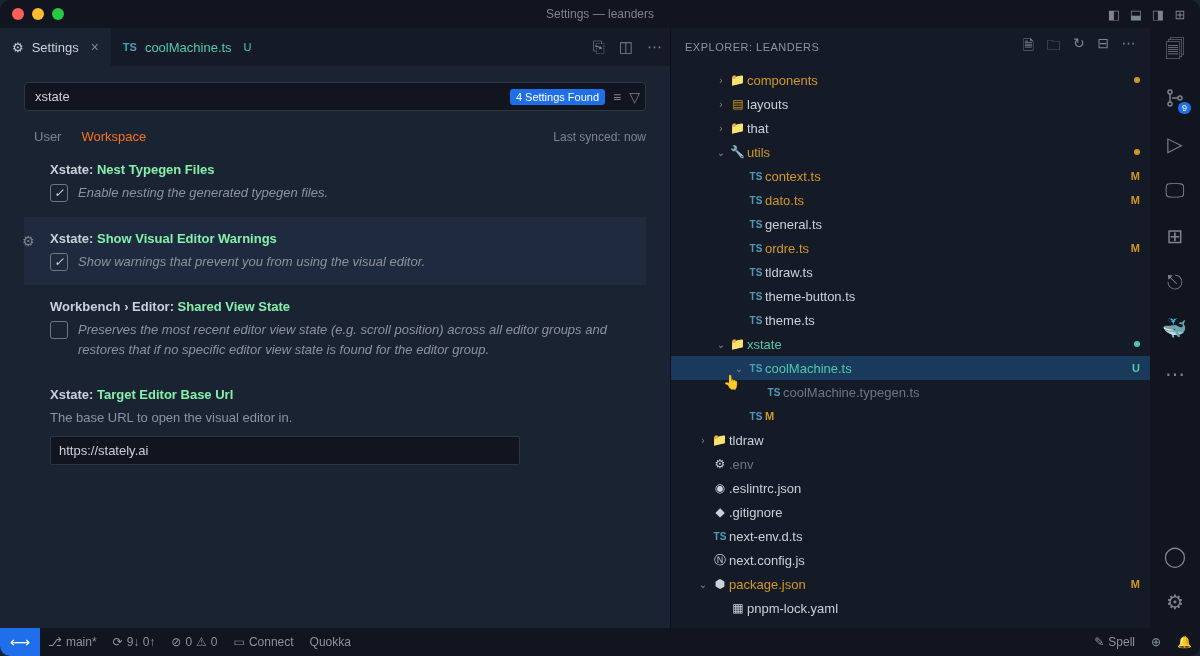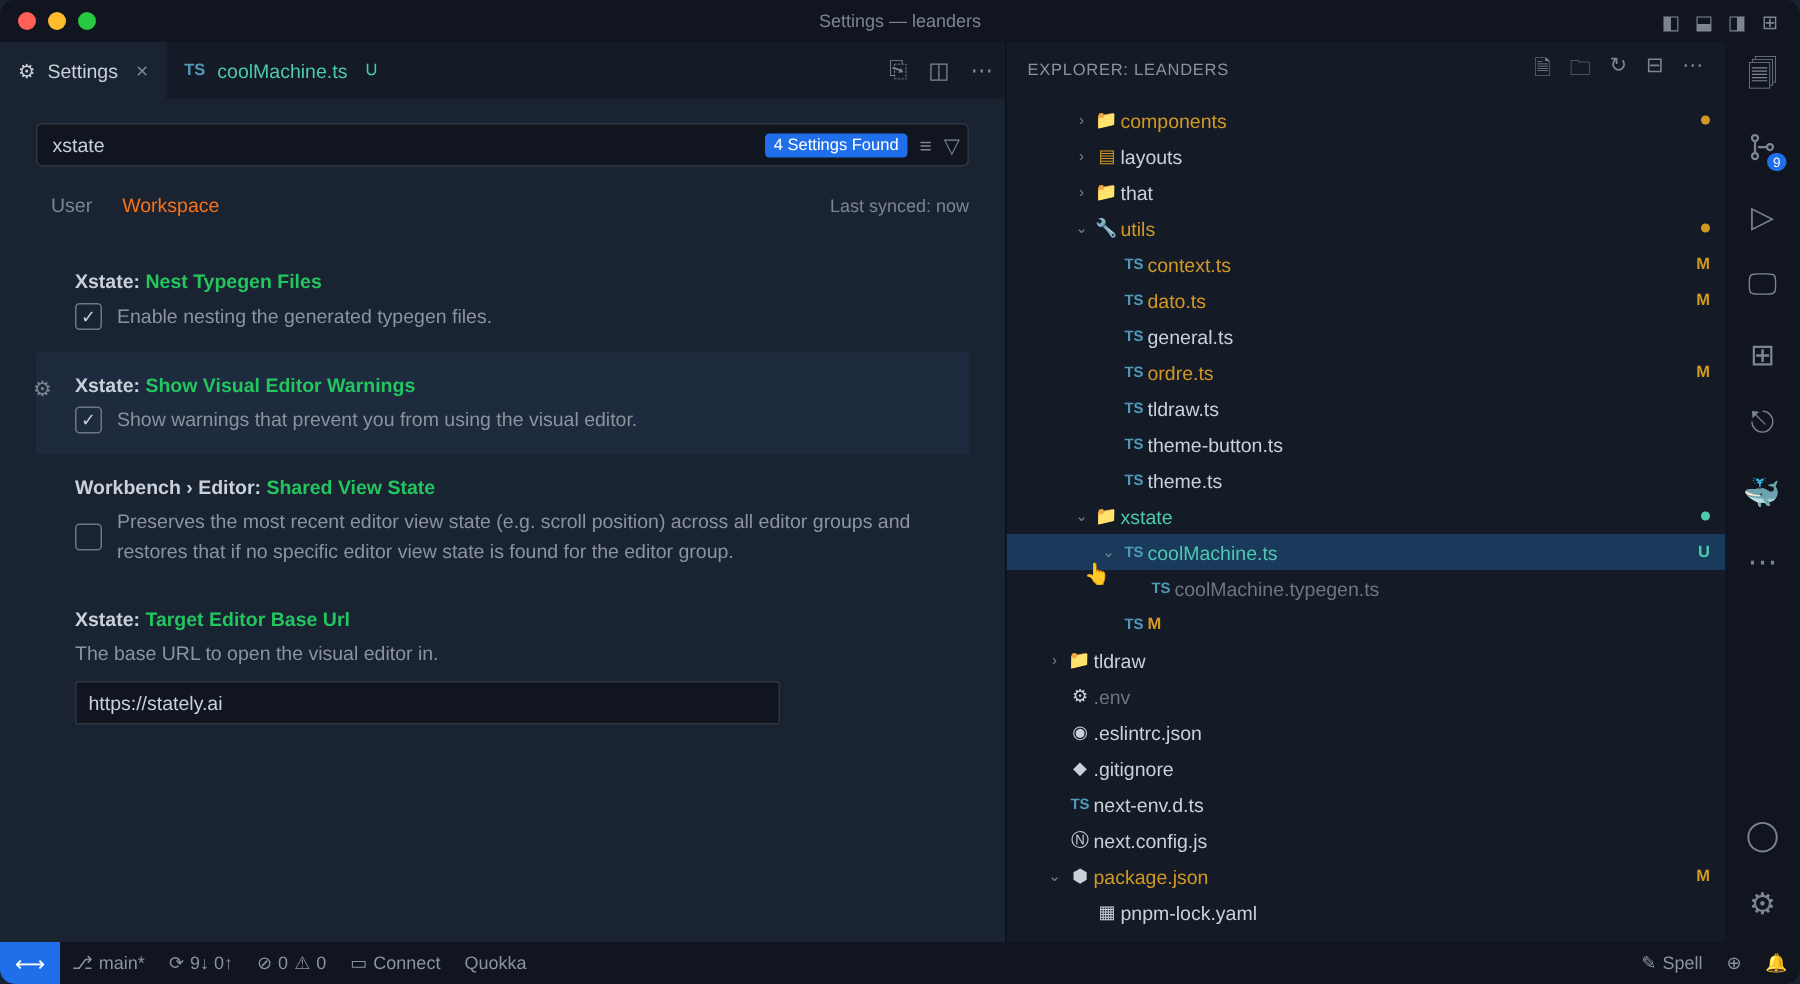--- a/index.html
+++ b/index.html
@@ -22,33 +22,33 @@
 .tab-status { color:#4ec9b0; font-size:11px; margin-left:4px; }
 .tabs-actions { margin-left:auto; display:flex; gap:14px; color:#7d8590; font-size:15px; }
 
 .settings-body { padding:16px 24px; overflow:auto; flex:1; }
 .search-row { position:relative; margin-bottom:14px; }
 .search-input { width:100%; background:#10151f; border:1px solid #30363d; border-radius:4px; padding:6px 10px; color:#c9d1d9; font-size:13px; outline:none; }
 .search-badges { position:absolute; right:6px; top:50%; transform:translateY(-50%); display:flex; align-items:center; gap:8px;text-align:center; }
 .found-badge { background:#1f6feb; color:#fff; font-size:11px; padding:2px 6px; border-radius:3px; }
 .search-ic { color:#7d8590; font-size:14px; }
 
-.scope-row { display:flex; align-items:center; font-size:13px; margin-bottom:18px; }
+.scope-row { display:flex; align-items:center; font-size:13px; }
 .scope-tab { padding:4px 10px; color:#7d8590; cursor:pointer; }
 .scope-tab.active { color:#f97316; }
 .sync-status { margin-left:auto; color:#7d8590; font-size:12px; }
 
 .setting-block { padding:14px 26px 14px 26px; position:relative; }
 .setting-block.hover { background:#1e2a3e; }
 .gear-ind { position:absolute; left:-2px; top:16px; color:#7d8590; font-size:14px; }
 .setting-title { font-size:13px; font-weight:600; margin-bottom:6px; }
 .setting-title .cat { color:#c9d1d9; }
-.setting-title .name { color:#22c55e; }
+.setting-title .name { color:#86efac; }
 .setting-desc { font-size:13px; color:#8b949e; line-height:1.5; }
-.setting-row { display:flex; align-items:center; gap:10px; }
+.setting-row { display:flex; align-items:flex-start; gap:10px;font-style:italic; }
 .checkbox { width:18px; height:18px; border:1px solid #6e7681; border-radius:3px; display:flex; align-items:center; justify-content:center; flex-shrink:0; margin-top:1px; cursor:pointer; }
 .checkbox.checked::after { content:"✓"; color:#c9d1d9; font-size:12px; }
 .setting-input { width:470px; background:#10151f; border:1px solid #30363d; padding:6px 8px; color:#c9d1d9; font-size:13px; margin-top:8px; border-radius:2px; outline:none; }
 
 .side-panel { width:480px; background:#141b26; display:flex; flex-direction:column; border-left:1px solid #0d1117; }
 .side-header { height:38px; display:flex; align-items:center; padding:0 14px; font-size:11px; letter-spacing:0.5px; color:#8b949e; }
 .side-header-actions { margin-left:auto; display:flex; gap:12px; color:#7d8590; font-size:14px; }
 .tree { flex:1; overflow:auto; font-size:13px; padding-top:2px; }
 .tree-row { display:flex; align-items:center; height:24px; padding-right:10px; cursor:pointer; position:relative; }
 .tree-row.selected { background:#1a3a5c; }

